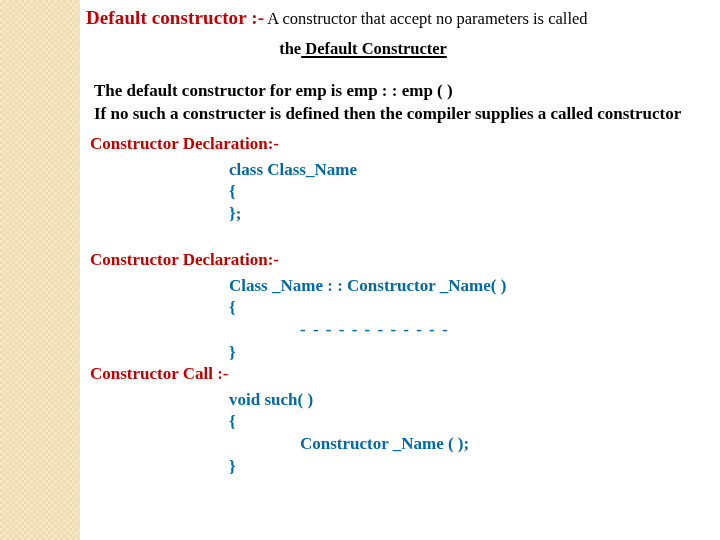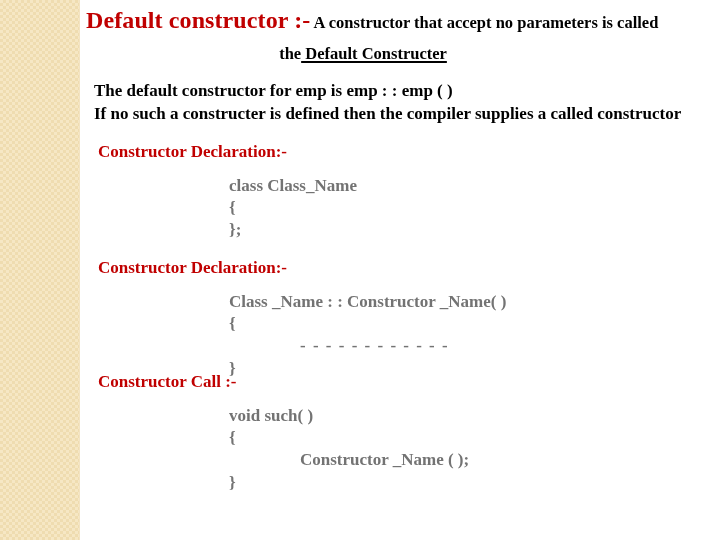--- a/index.html
+++ b/index.html
@@ -63,26 +63,26 @@
     width: 622px;
   }
   .title-line1 {
     margin: 0;
     line-height: 1.06;
     white-space: nowrap;
   }
   .title-red {
     color: #c00000;
     font-weight: bold;
-    font-size: 24px;
+    font-size: 19px;
     letter-spacing: 0.1px;
   }
   .title-black {
     color: #000000;
-    font-weight: bold;
+    font-weight: normal;
     font-size: 16.5px;
   }
   .title-line2 {
     margin: 9px;
     padding-top: 3px;
     text-align: center;
     padding-right: 68px;
     color: #000000;
     font-weight: bold;
     font-size: 16.5px;
@@ -110,30 +110,30 @@
     white-space: nowrap;
   }
 
   
   .section {
     position: absolute;
     left: 0;
     width: 560px;
   }
   .section-heading {
-    margin: 12px;
+    margin: 4px;
     color: #c00000;
     font-weight: bold;
     font-size: 17px;
     line-height: 1.28;
     white-space: nowrap;
   }
   .code-line {
     margin: 0;
-    color: #737373;
+    color: #0369a1;
     font-weight: bold;
     font-size: 17px;
     line-height: 1.31;
     white-space: pre;
   }
   .indent-1 { padding-left: 143px; }
   .indent-2 { padding-left: 214px; }
 
   .dash-line {
     letter-spacing: 1.5px;

